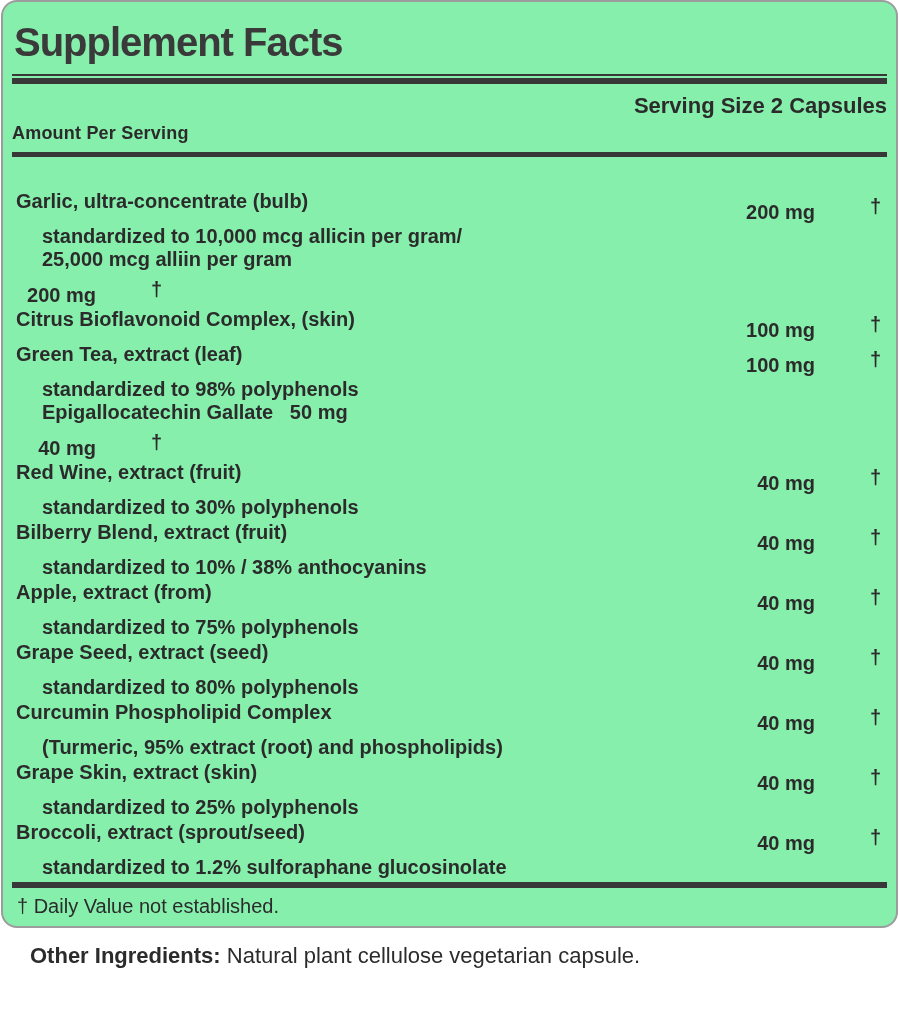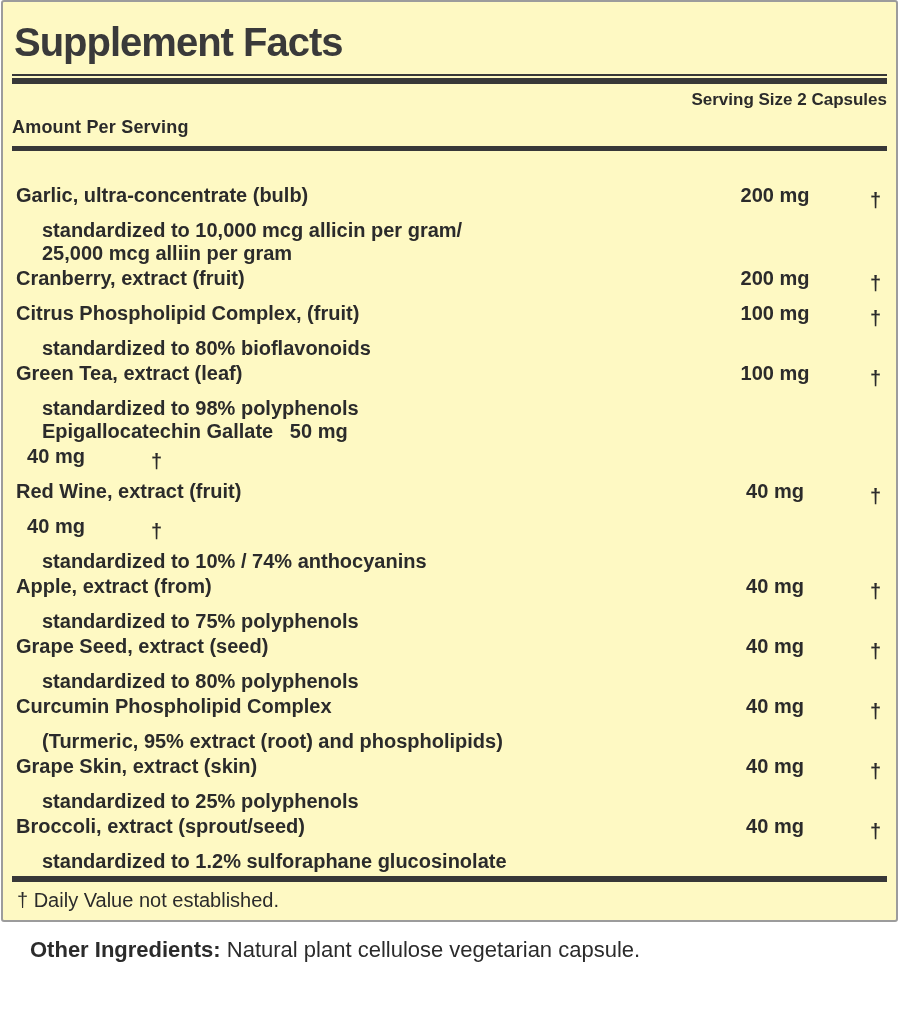--- a/index.html
+++ b/index.html
@@ -13,39 +13,39 @@
     font-family:"Liberation Sans", sans-serif;
     color:var(--text);
     -webkit-font-smoothing:antialiased;
     overflow:hidden;
   }
   .panel{
     box-sizing:border-box;
     margin:0 1px;
     width:897px;
     border:2px solid var(--border);
-    border-radius:3px;
+    border-radius:16px;
     padding:0 9px;
-    background:#fef9c3;
+    background:#86efac;
   }
   .title{
     font-size:40px;
     font-weight:bold;
     letter-spacing:-1px;
     line-height:44px;
     margin:18px 2px 10px 2px;
     color:#3a3a3a;
   }
   .rule-thin{height:2px;background:var(--rule);}
   .rule-gap{height:2px;}
   .rule-thick{height:6px;background:var(--rule);}
   .rule-mid{height:5px;background:var(--rule);margin-top:9px;}
   .serving{
-    margin-top:5px;
-    font-size:17px;
+    margin-top:11px;
+    font-size:22px;
     font-weight:bold;
     line-height:22px;
     text-align:right;
   }
   .amount-header{
     margin-top:6px;
     font-size:18px;
     font-weight:bold;
     line-height:20px;
     letter-spacing:.2px;
@@ -55,23 +55,23 @@
   .ing-main{
     display:flex;
     align-items:flex-start;
     font-size:20px;
     line-height:23px;
     margin-bottom:12px;
   }
   .ing-name{flex:1;}
   .ing-amount{
     width:80px;
-    text-align:center;
+    text-align:right;
     position:relative;
-    top:0;
+    top:11px;
     white-space:nowrap;
   }
   .ing-dv{
     width:66px;
     text-align:right;
     padding-right:6px;
     position:relative;
     top:5px;
   }
   .ing-detail{
@@ -115,32 +115,30 @@
         <div class="ing-main">
           <span class="ing-name">Garlic, ultra-concentrate (bulb)</span>
           <span class="ing-amount">200 mg</span>
           <span class="ing-dv">†</span>
         </div>
         <div class="ing-detail">standardized to 10,000 mcg allicin per gram/</div>
         <div class="ing-detail">25,000 mcg alliin per gram</div>
       </div>
       <div class="ing-block">
         <div class="ing-main">
-          <span class="ing-name">Cranberry, extract (fruit)</span>
           <span class="ing-amount">200 mg</span>
           <span class="ing-dv">†</span>
         </div>
       </div>
       <div class="ing-block">
         <div class="ing-main">
-          <span class="ing-name">Citrus Phospholipid Complex, (fruit)</span>
+          <span class="ing-name">Citrus Bioflavonoid Complex, (skin)</span>
           <span class="ing-amount">100 mg</span>
           <span class="ing-dv">†</span>
         </div>
-        <div class="ing-detail">standardized to 80% bioflavonoids</div>
       </div>
       <div class="ing-block">
         <div class="ing-main">
           <span class="ing-name">Green Tea, extract (leaf)</span>
           <span class="ing-amount">100 mg</span>
           <span class="ing-dv">†</span>
         </div>
         <div class="ing-detail">standardized to 98% polyphenols</div>
         <div class="ing-detail">Epigallocatechin Gallate   50 mg</div>
       </div>
@@ -149,27 +147,29 @@
           <span class="ing-amount">40 mg</span>
           <span class="ing-dv">†</span>
         </div>
       </div>
       <div class="ing-block">
         <div class="ing-main">
           <span class="ing-name">Red Wine, extract (fruit)</span>
           <span class="ing-amount">40 mg</span>
           <span class="ing-dv">†</span>
         </div>
-      </div>
-      <div class="ing-block">
-        <div class="ing-main">
-          <span class="ing-amount">40 mg</span>
-          <span class="ing-dv">†</span>
-        </div>
-        <div class="ing-detail">standardized to 10% / 74% anthocyanins</div>
+        <div class="ing-detail">standardized to 30% polyphenols</div>
+      </div>
+      <div class="ing-block">
+        <div class="ing-main">
+          <span class="ing-name">Bilberry Blend, extract (fruit)</span>
+          <span class="ing-amount">40 mg</span>
+          <span class="ing-dv">†</span>
+        </div>
+        <div class="ing-detail">standardized to 10% / 38% anthocyanins</div>
       </div>
       <div class="ing-block">
         <div class="ing-main">
           <span class="ing-name">Apple, extract (from)</span>
           <span class="ing-amount">40 mg</span>
           <span class="ing-dv">†</span>
         </div>
         <div class="ing-detail">standardized to 75% polyphenols</div>
       </div>
       <div class="ing-block">

